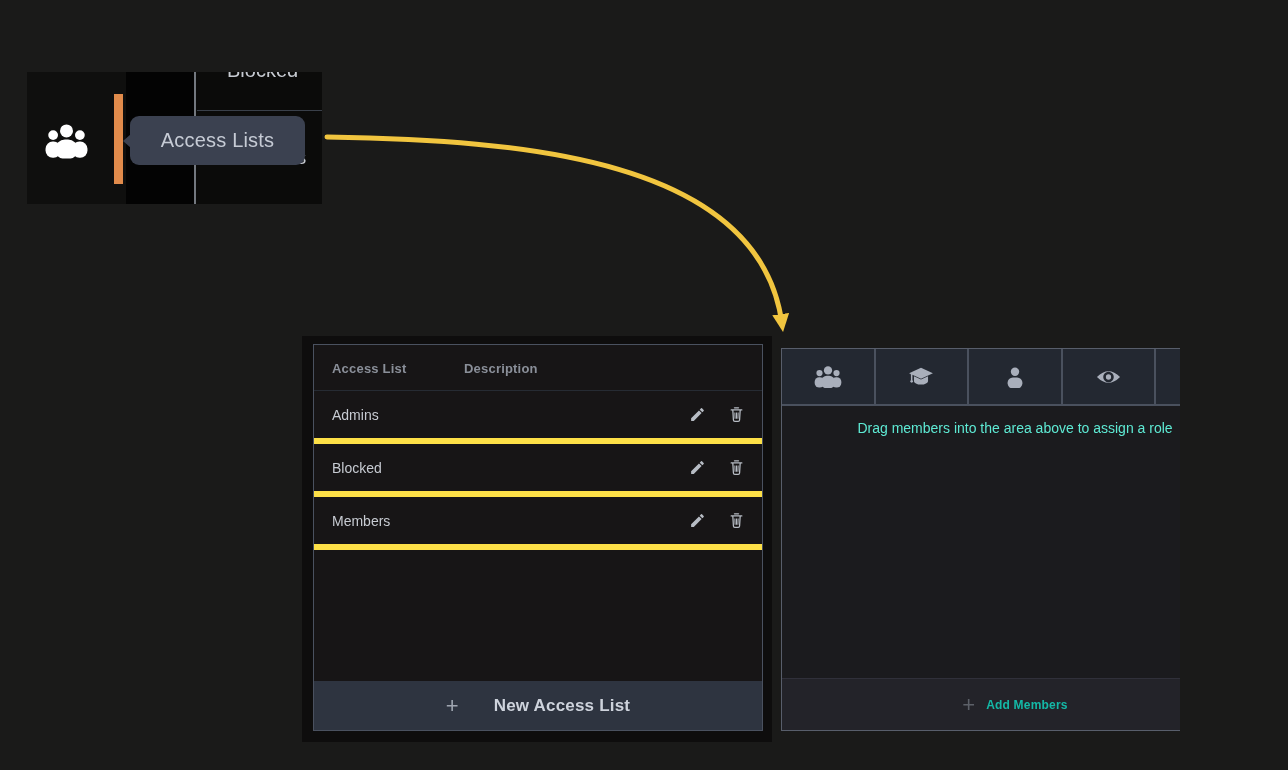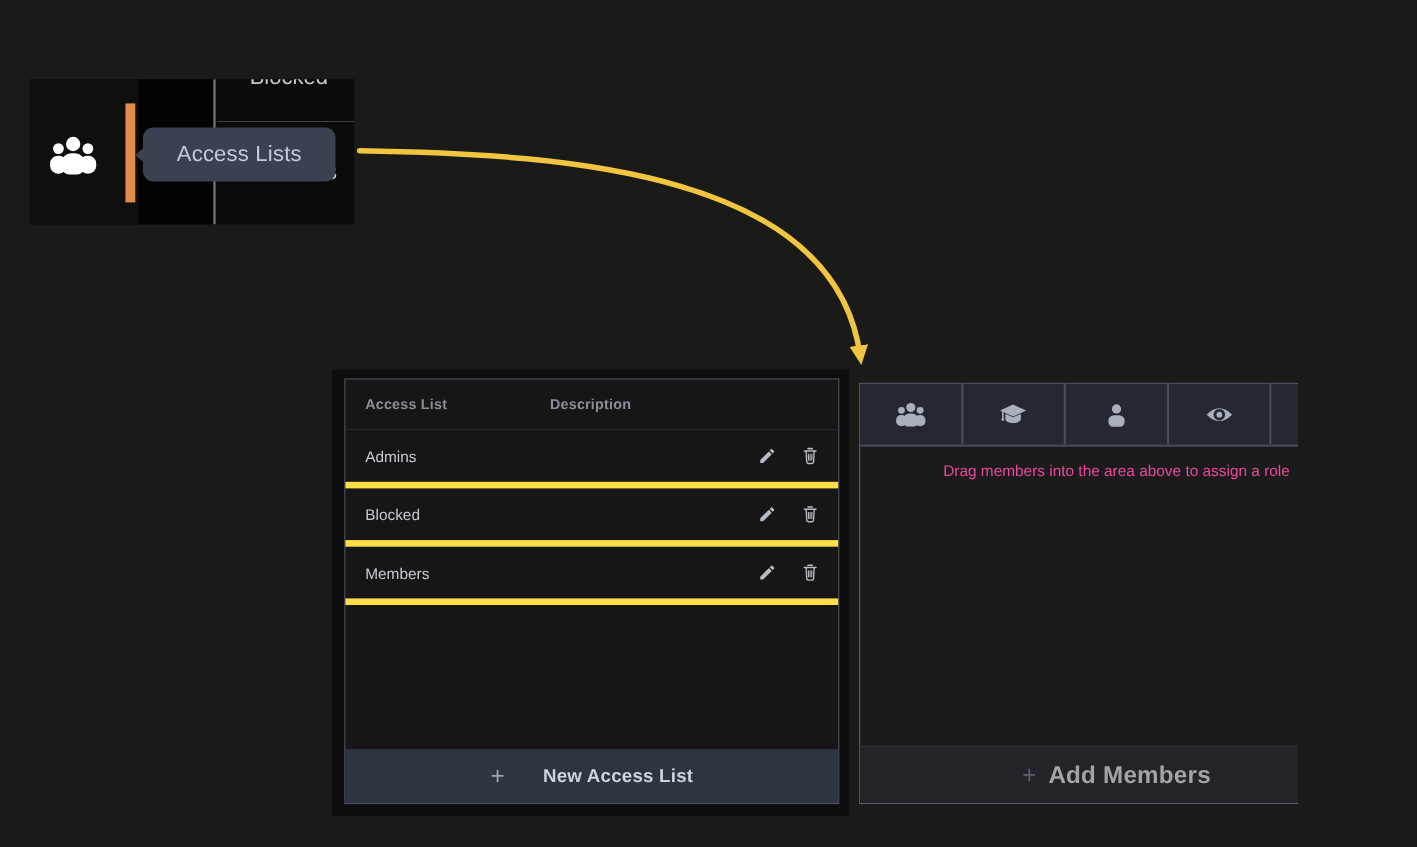--- a/index.html
+++ b/index.html
@@ -31,21 +31,21 @@
 
   
   .arrow-svg{position:absolute;left:0;top:0;pointer-events:none;z-index:3;}
   .arrow-path{stroke:var(--arrow-yellow);stroke-width:5;fill:none;stroke-linecap:round;}
   .arrow-head{fill:var(--arrow-yellow);}
 
   
   .panel-left{position:absolute;left:302px;top:336px;width:470px;height:406px;background:#0e0d0d;}
   .al-table{position:absolute;left:11px;top:8px;width:450px;height:387px;border:1px solid #4a515f;
     background:#171516;display:flex;flex-direction:column;}
-  .al-header{height:46px;display:flex;align-items:center;border-bottom:1px solid #262b33;gap:36px;}
+  .al-header{height:46px;display:flex;align-items:center;border-bottom:1px solid #262b33;}
   .al-col1{width:150px;padding-left:18px;}
   .al-htext{font-size:13px;font-weight:bold;color:#8a8f99;letter-spacing:.2px;}
   .al-row{height:53px;display:flex;align-items:center;border-bottom:6px solid #fde047;}
   .al-name{width:150px;padding-left:18px;font-size:14px;color:#c7cbd2;}
   .al-desc{flex:1;font-size:14px;color:#c7cbd2;}
   .al-actions{display:flex;align-items:center;gap:21px;padding-right:17px;}
   .act-btn{width:18px;height:18px;color:var(--row-icon);cursor:pointer;display:flex;align-items:center;justify-content:center;}
   .al-filler{flex:1;}
   .al-footer{height:49px;background:#2e3440;display:flex;align-items:center;justify-content:center;gap:11px;cursor:pointer;}
   .al-plus{font-size:22px;font-weight:normal;color:#9fa5b0;line-height:1;}
@@ -53,26 +53,26 @@
 
   
   .panel-right{position:absolute;left:781px;top:348px;width:468px;height:383px;border:1px solid #585e6b;
     background:#1b1b1e;display:flex;flex-direction:column;}
   .role-bar{display:flex;height:57px;border-bottom:2px solid #4a515e;}
   .role-cell{flex:1;background:#232831;display:flex;align-items:center;justify-content:center;
     border-right:2px solid #4a515e;cursor:pointer;}
   .role-cell:last-child{border-right:none;}
   .role-cell svg{color:var(--icon-light);}
   .role-cell .blocked{color:var(--block-red);}
-  .mp-hint{margin-top:14px;text-align:center;font-size:14px;color:#ec4899;}
+  .mp-hint{margin-top:14px;text-align:center;font-size:14px;color:#5eead4;}
   .mp-body{flex:1;}
   .mp-footer{height:52px;background:#232329;border-top:1px solid #30303a;display:flex;align-items:center;
     justify-content:center;gap:11px;}
   .mp-plus{font-size:22px;color:#5c6068;line-height:1;}
-  .mp-footer-label{font-size:22px;font-weight:bold;color:#a3a3a3;letter-spacing:.2px;}
+  .mp-footer-label{font-size:12px;font-weight:bold;color:#14b8a6;letter-spacing:.2px;}
 </style>
 </head>
 <body>
 
 <svg width="0" height="0" style="position:absolute" aria-hidden="true">
   <defs>
     <symbol id="i-group" viewBox="0 0 26 20">
       <circle cx="5.6" cy="7" r="2.7" fill="currentColor"></circle>
       <circle cx="20.4" cy="7" r="2.7" fill="currentColor"></circle>
       <rect x="1.4" y="10.6" width="8.4" height="9" rx="4" fill="currentColor"></rect>

